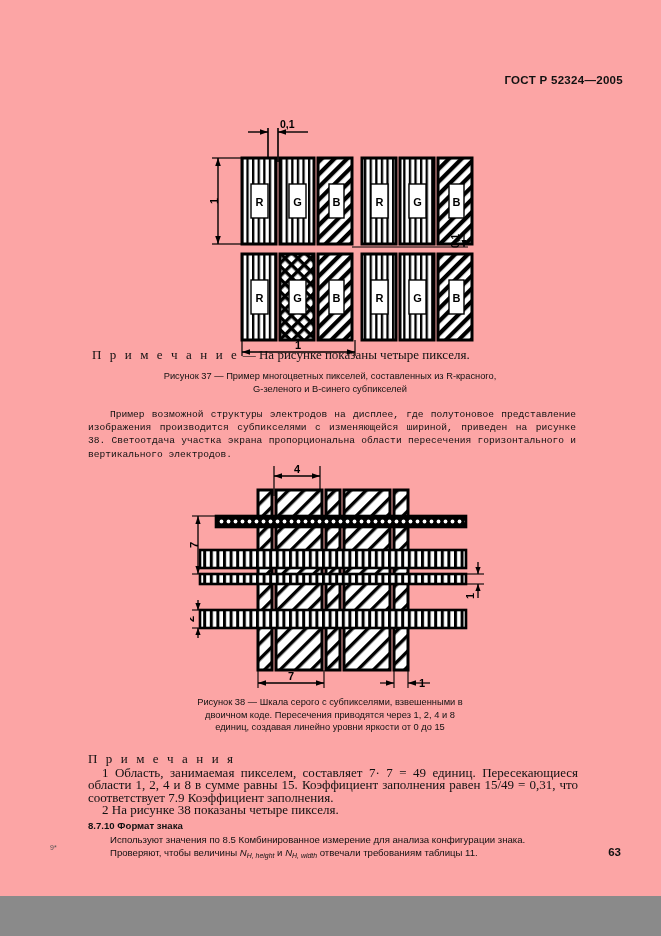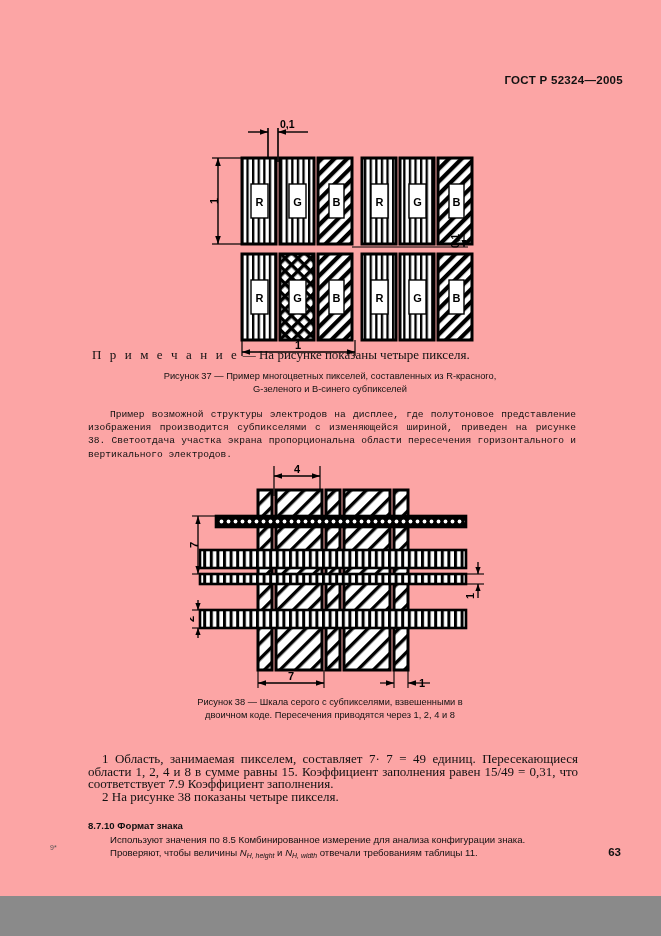--- a/index.html
+++ b/index.html
@@ -289,23 +289,25 @@
         <polygon points="204,221 196,218.2 196,223.8" fill="#000"></polygon>
         <polygon points="218,221 226,218.2 226,223.8" fill="#000"></polygon>
         <text x="232" y="225" font-size="11" font-weight="bold" text-anchor="middle" font-family="Liberation Sans, sans-serif" fill="#000">1</text>
       </g>
     </svg>
   </div>
 
   <div class="cap" style="left:70px;top:696px;width:520px;">
     <div>Рисунок 38 — Шкала серого с субпикселями, взвешенными в</div>
     <div>двоичном коде. Пересечения приводятся через 1, 2, 4 и 8</div>
+    <div>единиц, создавая линейно уровни яркости от 0 до 15</div>
   </div>
 
   <div class="txt" style="left:88px;top:753px;width:490px;">
+    <div class="note-lbl" style="margin-bottom:1px;">П р и м е ч а н и я</div>
     <div style="text-align:justify;text-indent:14px;">1 Область, занимаемая пикселем, составляет 7· 7 = 49 единиц. Пересекающиеся области 1, 2, 4 и 8 в сумме равны 15. Коэффициент заполнения равен 15/49 = 0,31, что соответствует 7.9 Коэффициент заполнения.</div>
     <div style="text-indent:14px;">2 На рисунке 38 показаны четыре пикселя.</div>
   </div>
 
   <div class="sect-h" style="left:88px;top:820px;">8.7.10 Формат знака</div>
 
   <div class="body-p" style="left:88px;top:833px;width:488px;">
     <div><span class="ind"></span><span>Используют значения по 8.5 Комбинированное измерение для анализа конфигурации знака.</span></div>
     <div><span class="ind"></span><span>Проверяют, чтобы величины </span><span class="ital">N</span><span class="sub">H, height</span><span> и </span><span class="ital">N</span><span class="sub">H, width</span><span> отвечали требованиям таблицы 11.</span></div>
   </div>

